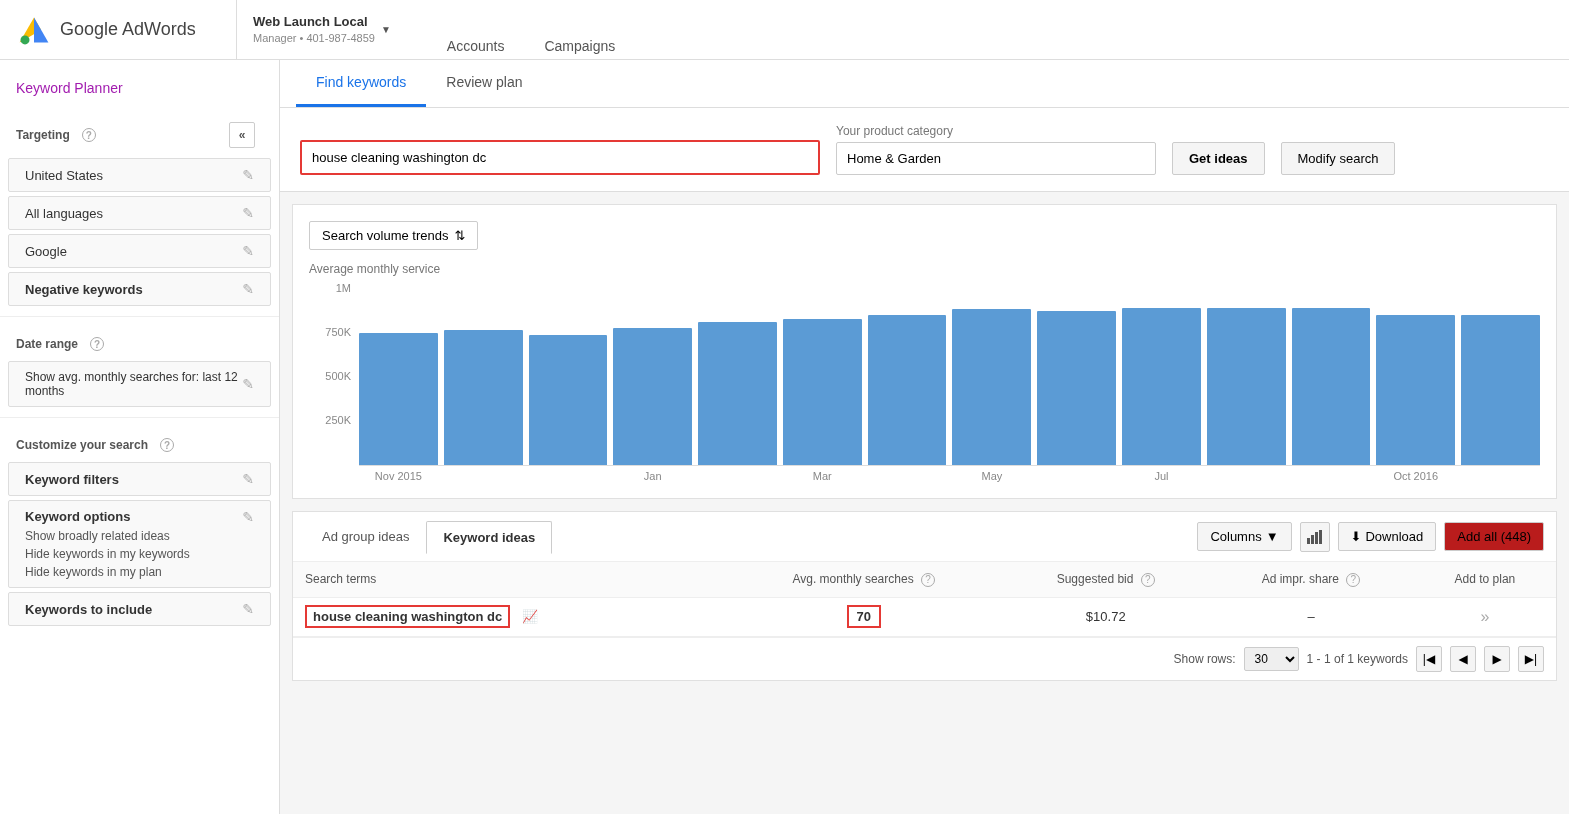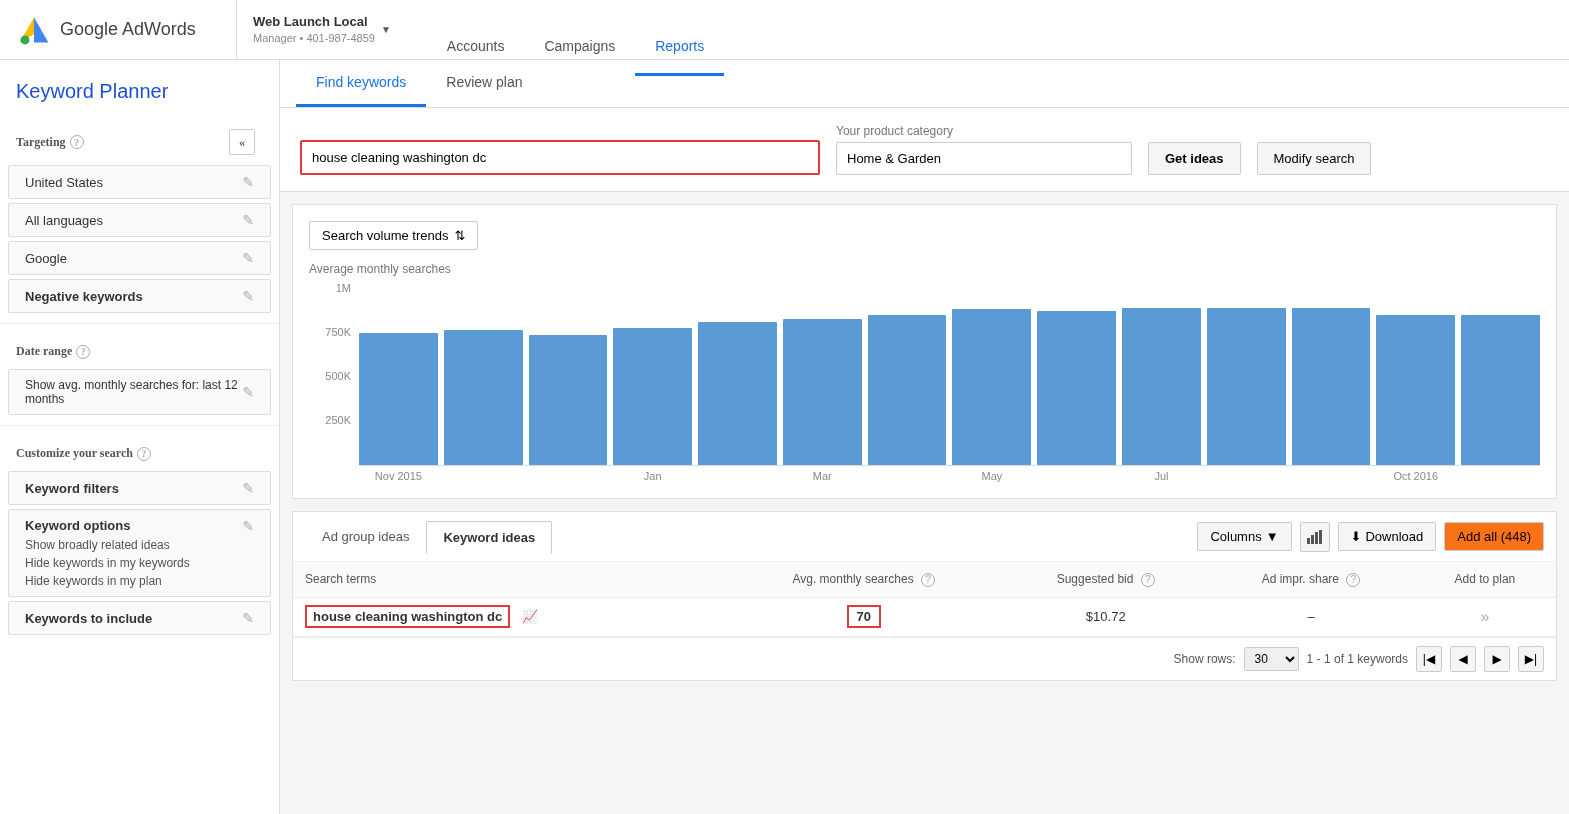--- a/index.html
+++ b/index.html
@@ -80,34 +80,33 @@
     
     .sidebar {
       width: 280px;
       background: #fff;
       border-right: 1px solid #ddd;
       overflow-y: auto;
       padding: 0;
       flex-shrink: 0;
     }
     .sidebar-title {
-      font-size: 20px;
+      font-size: 14px;
       font-weight: normal;
       padding: 20px 16px 16px;
-      color: #1d4ed8;
+      color: #a21caf;
     }
     .sidebar-section-header {
       display: flex;
       align-items: center;
-      gap: 4px;
+      gap: 12px;
       padding: 10px 16px 6px;
       font-size: 12px;
       color: #555;
       font-weight: bold;
-      font-family: Liberation Serif, serif;
     }
     .help-icon {
       width: 14px;
       height: 14px;
       border: 1px solid #aaa;
       border-radius: 50%;
       display: inline-flex;
       align-items: center;
       justify-content: center;
       font-size: 10px;
@@ -206,21 +205,21 @@
       padding: 8px 10px;
       font-size: 13px;
       width: 520px;
       outline: none;
       border-radius: 2px;
     }
     .field-input-normal {
       border: 1px solid #ccc;
       padding: 8px 10px;
       font-size: 13px;
-      width: 296px;
+      width: 320px;
       outline: none;
       border-radius: 2px;
     }
     .btn-get-ideas {
       padding: 8px 16px;
       background: #f5f5f5;
       border: 1px solid #ccc;
       font-size: 13px;
       font-weight: bold;
       cursor: pointer;
@@ -373,21 +372,21 @@
       border: 1px solid #ccc;
       border-radius: 2px;
       background: #f5f5f5;
       cursor: pointer;
       font-size: 13px;
     }
     .btn-add-all {
       padding: 6px 12px;
       border: 1px solid #ccc;
       border-radius: 2px;
-      background: #f97316;
+      background: #b91c1c;
       cursor: pointer;
       font-size: 13px;
     }
     .chart-icon-btn {
       width: 30px;
       height: 30px;
       border: 1px solid #ccc;
       border-radius: 2px;
       background: #f5f5f5;
       cursor: pointer;
@@ -468,21 +467,20 @@
   <div class="account-selector">
     <div class="account-info">
       <div class="account-name">Web Launch Local</div>
       <div class="account-sub">Manager • 401-987-4859</div>
     </div>
     <span class="chevron-down">▼</span>
   </div>
   <nav class="nav-links">
     <a class="nav-link">Accounts</a>
     <a class="nav-link">Campaigns</a>
-    <a class="nav-link active">Reports</a>
   </nav>
 </div>
 
 <div class="main-layout">
 
   <div class="sidebar">
     <div class="sidebar-title">Keyword Planner</div>
 
     <div style="position:relative;">
       <div class="sidebar-section-header">
@@ -565,21 +563,21 @@
       </div>
     </div>
 
     <div class="chart-section">
       <div class="chart-header">
         <button class="chart-dropdown-btn">
           <span>Search volume trends</span>
           <span>⇅</span>
         </button>
       </div>
-      <div class="chart-y-label">Average monthly searches</div>
+      <div class="chart-y-label">Average monthly service</div>
       <div class="chart-container">
         <div class="chart-y-axis">
           <span>1M</span>
           <span>750K</span>
           <span>500K</span>
           <span>250K</span>
           <span></span>
         </div>
         <div class="chart-bars-area">
           <div class="chart-bars" id="chartBars">

